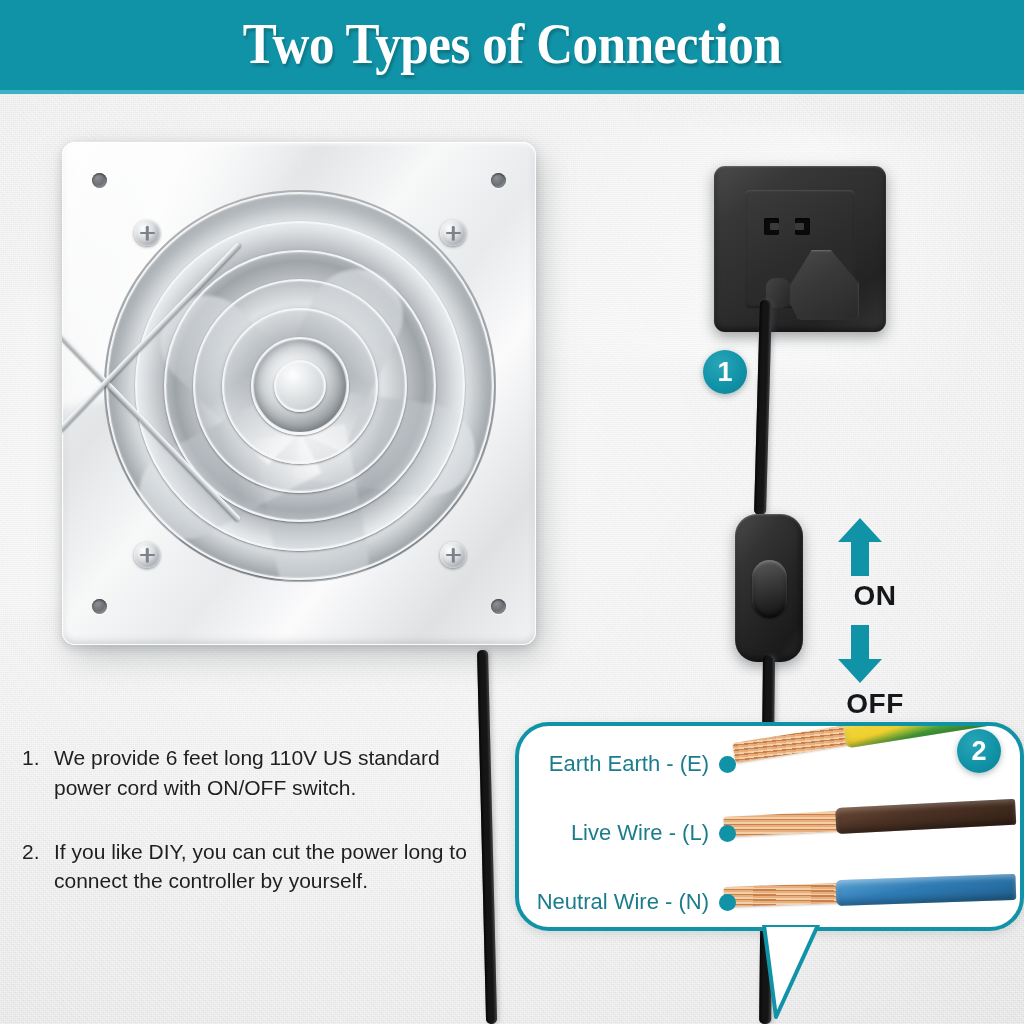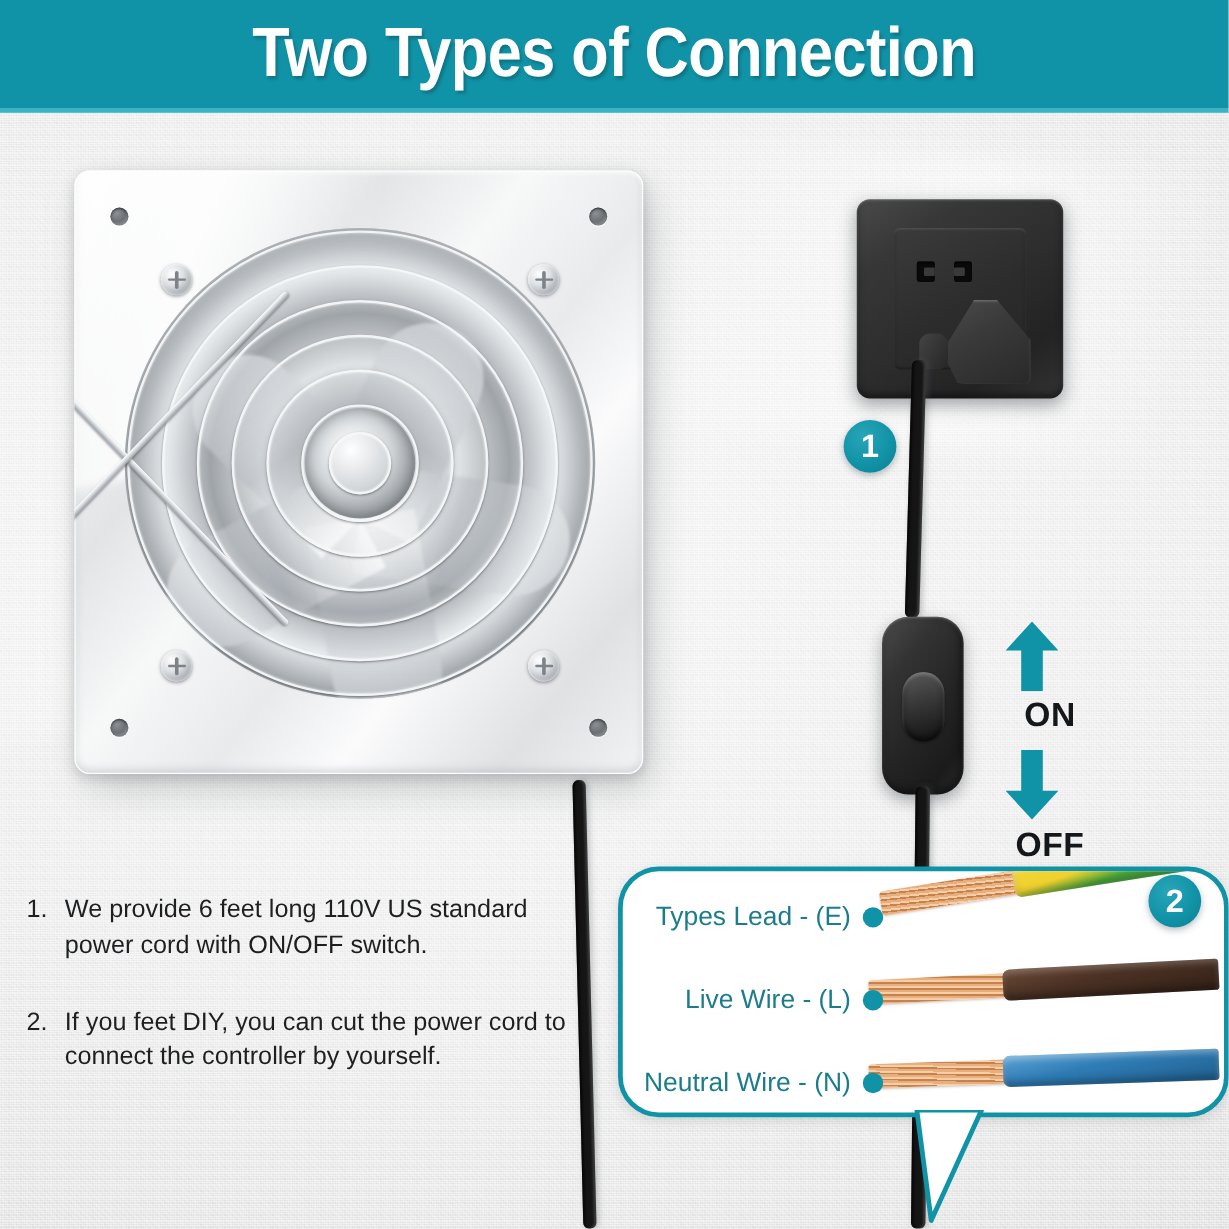--- a/index.html
+++ b/index.html
@@ -34,20 +34,21 @@
     background:linear-gradient(100deg, rgba(255,255,255,0) 0%, rgba(255,255,255,.45) 50%, rgba(255,255,255,0) 85%);
     transform:rotate(4deg);filter:blur(9px);
   }
 
   
   .header{
     position:absolute;left:0;top:0;width:1024px;height:90px;
     background:#1193a7;
     display:flex;align-items:center;justify-content:center;
     box-sizing:border-box;
+    font-family:Liberation Serif, serif;
   }
   .header-underline{
     position:absolute;left:0;top:90px;width:1024px;height:4px;background:#3cb3c4;
   }
   .title{
     color:#ffffff;
     font-size:58px;
     font-weight:bold;
     letter-spacing:-0.5px;
     transform:scaleX(.88);
@@ -342,21 +343,21 @@
     <div class="wire w-l">
       <div class="wire-copper"></div>
       <div class="wire-jacket j-live"></div>
     </div>
     <div class="wire w-n">
       <div class="wire-copper"></div>
       <div class="wire-jacket j-neutral"></div>
     </div>
 
     <div class="wire-row row-e">
-      <div class="wire-label">Types Lead - (E)</div>
+      <div class="wire-label">Earth Earth - (E)</div>
       <div class="wire-dot"></div>
     </div>
     <div class="wire-row row-l">
       <div class="wire-label">Live Wire - (L)</div>
       <div class="wire-dot"></div>
     </div>
     <div class="wire-row row-n">
       <div class="wire-label">Neutral Wire - (N)</div>
       <div class="wire-dot"></div>
     </div>
@@ -370,17 +371,17 @@
 
   <div class="badge badge-2">2</div>
 
   <div class="notes">
     <div class="note">
       <div class="note-num">1.</div>
       <div class="note-txt">We provide 6 feet long 110V US standard power cord with ON/OFF switch.</div>
     </div>
     <div class="note">
       <div class="note-num">2.</div>
-      <div class="note-txt">If you feet DIY, you can cut the power cord to connect the controller by yourself.</div>
+      <div class="note-txt">If you like DIY, you can cut the power long to connect the controller by yourself.</div>
     </div>
   </div>
 
 </div>
 
 </body></html>

